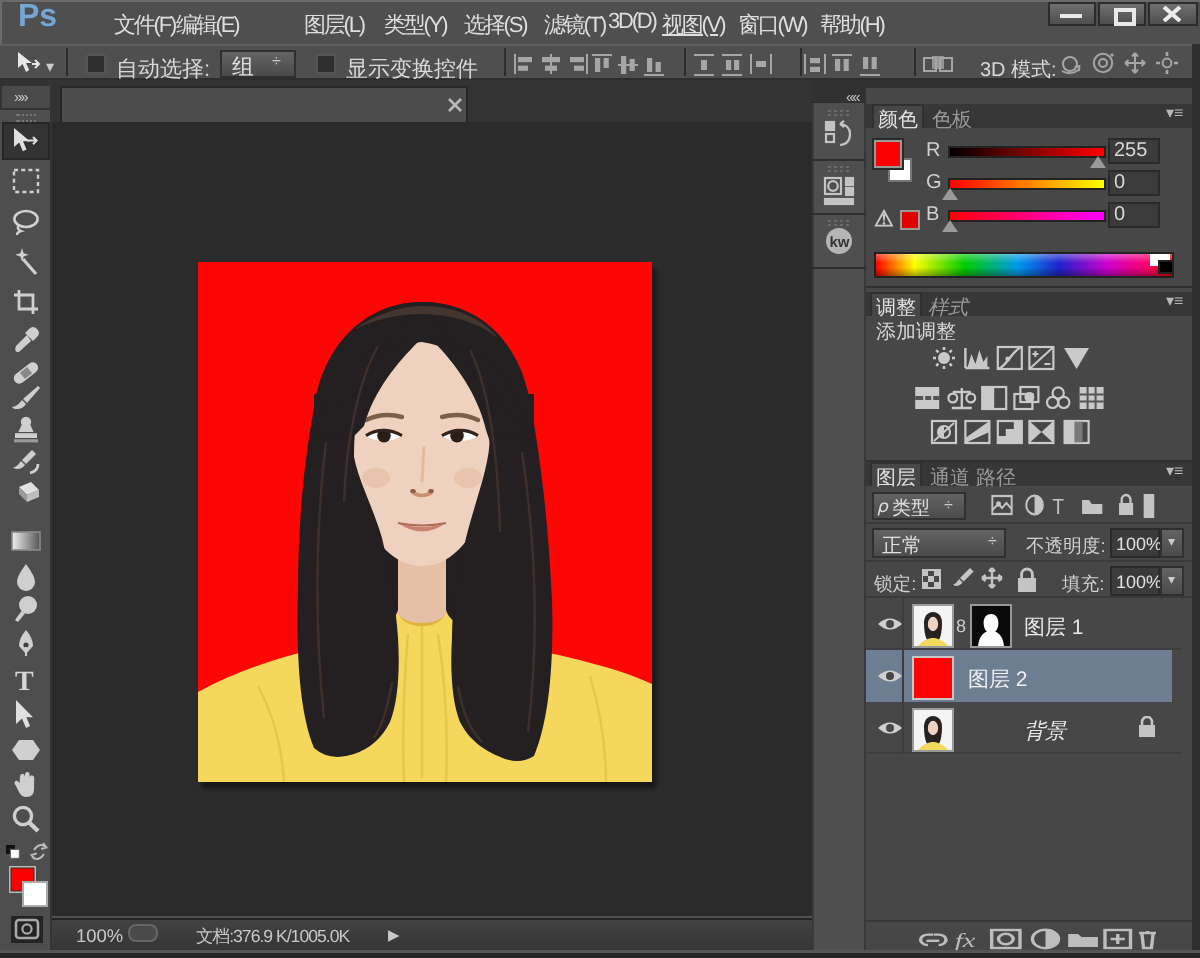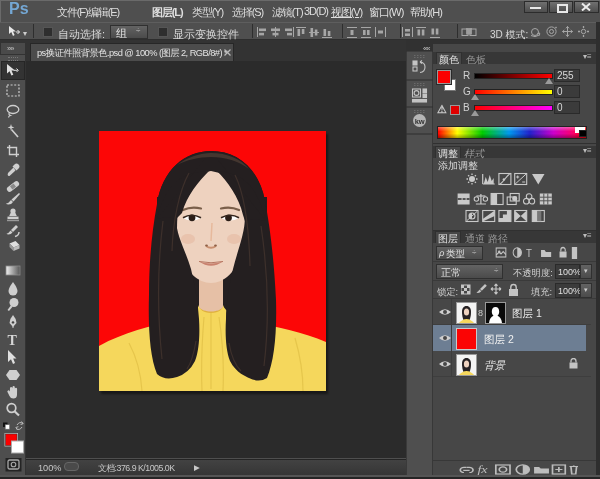--- a/index.html
+++ b/index.html
@@ -10,21 +10,21 @@
 </style>
 </head>
 <body>
 <div id="app">
 
   <div class="abs" style="left:0;top:0;width:600px;height:22px;background:#4f4f4f;border-top:1px solid #6a6a6a;border-left:1px solid #6a6a6a;box-sizing:border-box;"></div>
   <div class="abs txt" style="left:9px;top:0px;font-size:16px;font-weight:bold;color:#74a7d4;">Ps</div>
   <div class="abs txt" style="left:33px;top:5px;font-size:11px;letter-spacing:-1.1px;color:#dedede;margin-left:24px;">文件(F)</div>
   <div class="abs txt" style="left:88px;top:5px;font-size:11px;letter-spacing:-1.1px;color:#dedede;">编辑(E)</div>
   <div class="abs txt" style="left:113px;top:5px;font-size:11px;letter-spacing:-1.1px;color:#dedede;margin-top:31px;">图像(I)</div>
-  <div class="abs txt" style="left:152px;top:5px;font-size:11px;letter-spacing:-1.1px;color:#dedede;font-weight:bold;">图层(L)</div>
+  <div class="abs txt" style="left:152px;top:5px;font-size:11px;letter-spacing:-1.1px;color:#dedede;">图层(L)</div>
   <div class="abs txt" style="left:192px;top:5px;font-size:11px;letter-spacing:-1.1px;color:#dedede;">类型(Y)</div>
   <div class="abs txt" style="left:232px;top:5px;font-size:11px;letter-spacing:-1.1px;color:#dedede;">选择(S)</div>
   <div class="abs txt" style="left:272px;top:5px;font-size:11px;letter-spacing:-1.1px;color:#dedede;">滤镜(T)</div>
   <div class="abs txt" style="left:304px;top:5px;font-size:11px;letter-spacing:-1.1px;color:#dedede;">3D(D)</div>
   <div class="abs txt" style="left:331px;top:5px;font-size:11px;letter-spacing:-1.1px;color:#dedede;text-decoration:underline;">视图(V)</div>
   <div class="abs txt" style="left:369px;top:5px;font-size:11px;letter-spacing:-1.1px;color:#dedede;">窗口(W)</div>
   <div class="abs txt" style="left:410px;top:5px;font-size:11px;letter-spacing:-1.1px;color:#dedede;">帮助(H)</div>
 
   <div class="abs" style="left:524px;top:1px;width:24px;height:12px;background:linear-gradient(#707070,#4e4e4e);border:1px solid #2c2c2c;box-sizing:border-box;"></div>
   <div class="abs" style="left:549px;top:1px;width:24px;height:12px;background:linear-gradient(#707070,#4e4e4e);border:1px solid #2c2c2c;box-sizing:border-box;"></div>
@@ -147,21 +147,20 @@
   <div class="abs" style="left:400px;top:24px;width:1px;height:14px;background:#2e2e2e;"></div>
   <div class="abs" style="left:457px;top:24px;width:1px;height:14px;background:#2e2e2e;"></div>
   <div class="abs txt" style="left:490px;top:28px;font-size:10px;color:#d8d8d8;">3D 模式:</div>
 
   <div class="abs" style="left:0;top:40px;width:600px;height:21px;background:#333333;"></div>
 
   <div class="abs" style="left:0;top:42px;width:26px;height:13px;background:#4a4a4a;border:1px solid #333;box-sizing:border-box;"></div>
   <div class="abs txt" style="left:7px;top:44px;font-size:7.5px;color:#c4c4c4;letter-spacing:-1px;">»»</div>
 
   <div class="abs" style="left:30px;top:43px;width:204px;height:18px;background:#4c4c4c;border:1px solid #272727;border-bottom:none;box-sizing:border-box;"></div>
-  <div class="abs txt" style="left:37px;top:47px;font-size:9.3px;letter-spacing:-0.55px;color:#e4e4e4;">ps换证件照背景色.psd @ 100% (图层 2, RGB/8#) *</div>
   <svg class="abs" style="left:224px;top:49px;" width="7" height="7" viewBox="0 0 7 7">
       <path d="M0.5 0.5 L6.5 6.5 M6.5 0.5 L0.5 6.5" stroke="#b9b9b9" stroke-width="1.3"></path>
     </svg>
 
   <div class="abs" style="left:0;top:55px;width:26px;height:421px;background:#4e4e4e;border-right:1px solid #333;box-sizing:border-box;"></div>
   <div class="abs" style="left:8px;top:56.5px;width:10px;height:2px;border-top:1px dotted #777;border-bottom:1px dotted #777;"></div>
 
   <div class="abs" style="left:1px;top:61px;width:24px;height:19px;background:#333333;border:1px solid #262626;box-sizing:border-box;"></div>
   <svg class="abs" style="left:0px;top:55px;" width="26" height="421" viewBox="0 0 26 421">
     <g fill="#cfcfcf" stroke="none">
@@ -646,21 +645,21 @@
 
   <div class="abs" style="left:456px;top:328px;width:19px;height:20px;background:#fb0404;border:1px solid #c8c8c8;"></div>
   <div class="abs txt" style="left:484px;top:333px;font-size:10.5px;color:#f0f0f0;">图层 2</div>
 
   <svg class="abs" style="left:456px;top:354px;border:1px solid #999;" width="19" height="20" viewBox="0 0 19 20">
     <rect width="19" height="20" fill="#f4f4f4"></rect>
     <path d="M9.5 3 C6.5 3 5 5.5 5 8.5 C5 12 5.5 15 6.5 17 L12.5 17 C13.5 15 14 12 14 8.5 C14 5.5 12.5 3 9.5 3 Z" fill="#262123"></path>
     <path d="M2 20 C5 16.5 8 16 9.5 16 C11 16 14 16.5 17 20 Z" fill="#f5d75c"></path>
     <ellipse cx="9.5" cy="9" rx="2.6" ry="3.6" fill="#eed2bf"></ellipse>
   </svg>
-  <div class="abs txt" style="left:484px;top:359px;font-size:10.5px;font-style:italic;color:#e8e8e8;">背景</div>
+  <div class="abs txt" style="left:512px;top:359px;font-size:10.5px;font-style:italic;color:#e8e8e8;">背景</div>
   <svg class="abs" style="left:569px;top:358px;" width="9" height="11" viewBox="0 0 9 11">
       <rect x="0.5" y="4.5" width="8" height="6" fill="#c4c4c4"></rect>
       <path d="M2 4.5 V3 a2.5 2.5 0 0 1 5 0 V4.5" fill="none" stroke="#c4c4c4" stroke-width="1.3"></path>
     </svg>
 
   <div class="abs" style="left:433px;top:460px;width:164px;height:16px;background:#474747;border-top:1px solid #383838;box-sizing:border-box;"></div>
   <svg class="abs" style="left:459px;top:463px;" width="119" height="13" viewBox="0 0 84 13" preserveAspectRatio="none">
     <g stroke="#bdbdbd" fill="none" stroke-width="1.2">
       <g transform="translate(0,3)">
           <path d="M3.5 3.5 a2.6 2.6 0 0 1 0 -5.2 h1.8 M5.5 -1.7 h1.8 a2.6 2.6 0 0 1 0 5.2" transform="translate(0,3)"></path>

